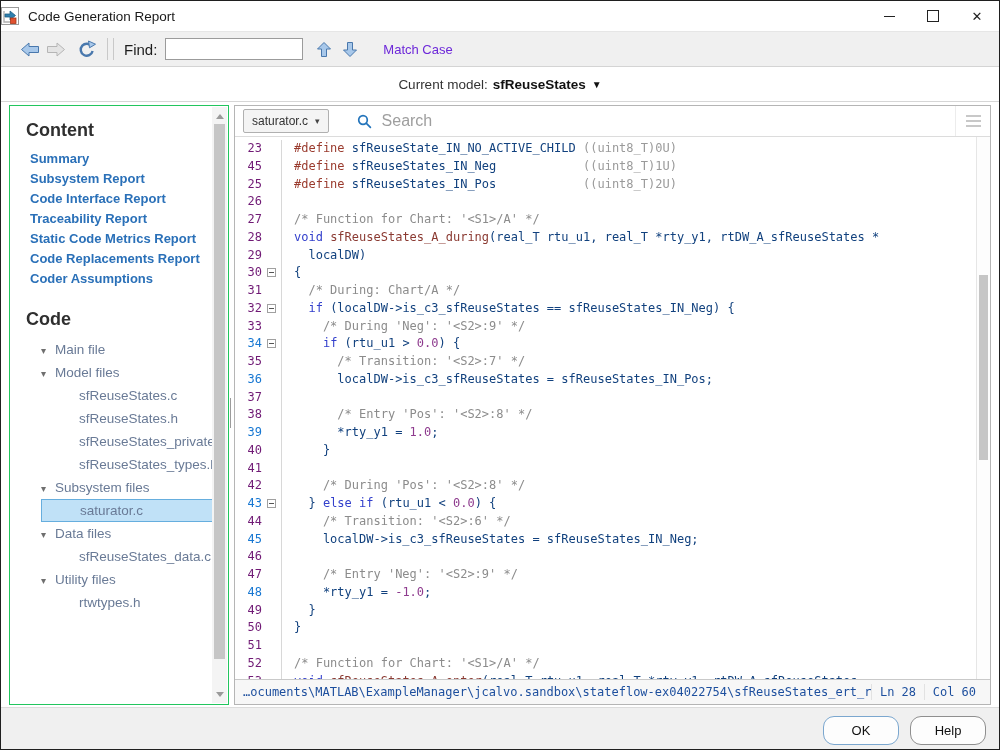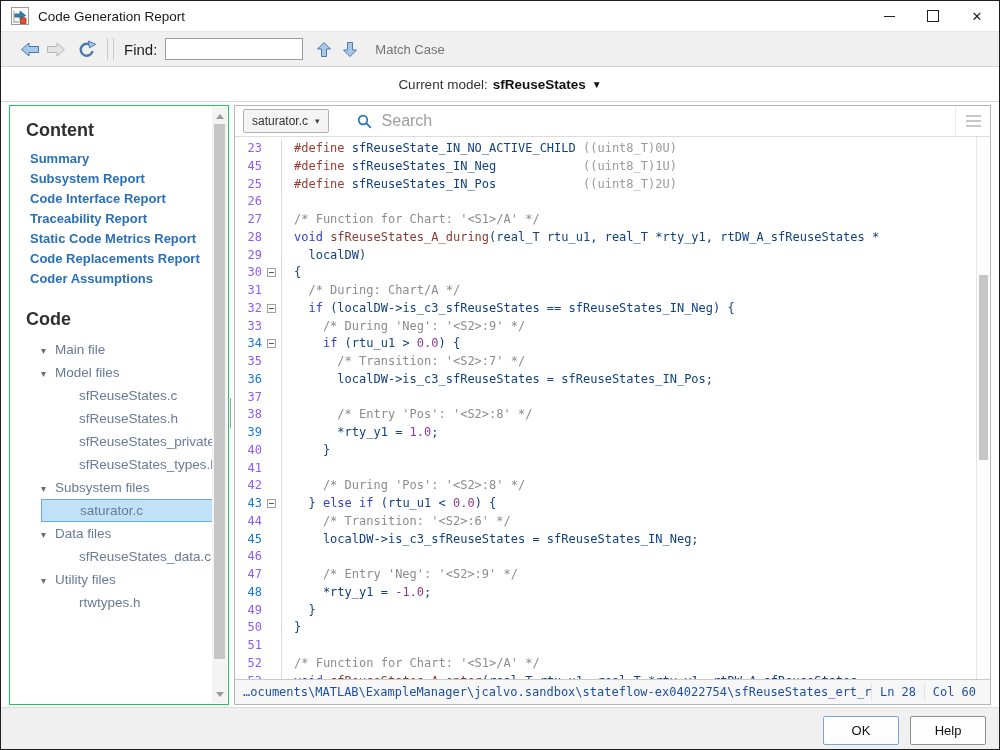--- a/index.html
+++ b/index.html
@@ -2,35 +2,35 @@
 <html><head>
 <meta charset="utf-8">
 <style>
   html,body{margin:0;padding:0;background:#555;}
   .window{
     position:relative;width:1000px;height:750px;box-sizing:border-box;
     border:1px solid #1f1f1f;background:#fff;overflow:hidden;
     font-family:"Liberation Sans",sans-serif;color:#222;
   }
   
-  .titlebar{height:30px;display:flex;align-items:center;padding-left:10px;background:#fff;border-bottom:1px solid #e6e6e6;}
+  .titlebar{height:30px;display:flex;align-items:center;background:#fff;border-bottom:1px solid #e6e6e6;}
   .titlebar .app-icon{width:18px;height:18px;flex:0 0 auto;}
   .titlebar .title{margin-left:9px;font-size:13.5px;color:#1a1a1a;}
   .win-controls{margin-left:auto;display:flex;align-items:center;height:100%;}
   .win-btn{width:44px;height:100%;display:flex;align-items:center;justify-content:center;cursor:default;}
   .glyph-min{width:11px;border-top:1px solid #222;display:inline-block;}
   .glyph-max{width:10px;height:10px;border:1px solid #222;display:inline-block;}
   .glyph-close{font-size:13px;color:#222;line-height:1;}
   
   .toolbar{height:34px;background:#f0f0f0;border-bottom:1px solid #d4d4d4;display:flex;align-items:center;padding-left:16px;}
   .tb-icon{display:flex;align-items:center;justify-content:center;width:26px;height:24px;}
   .tb-sep{width:5px;height:22px;border-left:1px solid #c9c9c9;border-right:1px solid #c9c9c9;margin:0 10px 0 8px;}
   .find-label{font-size:15px;color:#1d1d1d;margin-right:8px;}
   .find-input{width:128px;height:20px;border:1px solid #9b9b9b;background:#fff;font-size:12px;padding:0 4px;outline:none;}
-  .match-case{font-size:13px;color:#737373;margin-left:12px;}
+  .match-case{font-size:13px;color:#6d28d9;margin-left:20px;}
   .gap8{width:8px}.gap4{width:4px}
   
   .modelbar{height:34px;background:#fff;border-bottom:1px solid #d6d6d6;display:flex;align-items:center;justify-content:center;font-size:13.5px;color:#333;}
   .modelbar .model-name{font-weight:bold;margin-left:5px;color:#111;}
   .modelbar .model-caret{margin-left:6px;font-size:10px;color:#111;}
   
   .main{position:relative;height:605px;background:#fff;}
   
   .sidebar{position:absolute;left:8px;top:3px;width:220px;height:600px;border:1px solid #22c55e;background:#fff;box-sizing:border-box;overflow:hidden;}
   .sidebar-inner{padding:10px 20px 0 16px;}
@@ -55,38 +55,38 @@
   .file-dd{margin-left:8px;height:22px;display:flex;align-items:center;padding:0 8px;background:#f4f4f4;border:1px solid #b0b0b0;border-radius:2px;font-size:12px;color:#333;cursor:pointer;}
   .file-dd .dd-caret{margin-left:7px;font-size:9px;color:#444;}
   .searchwrap{display:flex;align-items:center;flex:1;margin-left:14px;height:100%;}
   .search-input{border:none;outline:none;flex:1;font-size:16px;color:#4d7c0f;margin-left:8px;background:transparent;}
   .search-input::placeholder{color:#9e9e9e;}
   .menuzone{width:34px;height:100%;display:flex;flex-direction:column;align-items:center;justify-content:center;border-left:1px solid #ececec;cursor:pointer;}
   .menuzone i{display:block;width:15px;height:2px;background:#c8c8c8;margin:1.5px 0;}
   
   .codearea{position:relative;flex:1;overflow:hidden;padding-top:3px;font-family:"DejaVu Sans Mono","Liberation Mono",monospace;font-size:12px;}
   .code-line{display:flex;height:17.75px;line-height:17.75px;}
-  .lineno{width:27px;flex:0 0 auto;text-align:right;color:#8b5cf6;padding-right:3px;}
+  .lineno{width:27px;flex:0 0 auto;text-align:right;color:#701a75;padding-right:3px;}
   .lineno.traced{color:#1777d2;}
   .foldcol{width:16px;flex:0 0 auto;border-right:1px solid #d8d8d8;position:relative;}
   .fold-box{position:absolute;left:2px;top:4px;width:9px;height:9px;border:1px solid #a0a0a0;background:#fff;box-sizing:border-box;}
   .fold-box::after{content:"";position:absolute;left:1px;right:1px;top:3px;border-top:1px solid #555;}
   .codetext{padding-left:12px;white-space:pre;}
   .tk-c{color:#8c8c8c}.tk-k{color:#3340cc}.tk-p{color:#11417e}
   .tk-d{color:#9a3b2e}.tk-f{color:#8b3a32}.tk-n{color:#8e3b8e}.tk-g{color:#9a9a9a}
   .code-scroll{position:absolute;top:0;right:0;bottom:0;width:13px;background:#fdfdfd;border-left:1px solid #e6e6e6;}
   .code-thumb{position:absolute;left:2px;width:9px;top:138px;height:185px;background:#c6c6c6;}
   
   .statusbar{height:24px;flex:0 0 auto;background:#f7f7f7;border-top:1px solid #c9c9c9;display:flex;align-items:center;font-family:"DejaVu Sans Mono","Liberation Mono",monospace;font-size:12px;color:#1d4f9e;padding:0 6px 0 8px;}
   .status-path{flex:1;white-space:nowrap;overflow:hidden;}
   .status-cell{padding:0 8px;border-left:1px solid #e2e2e2;height:16px;line-height:16px;white-space:nowrap;}
   .status-cell b{font-weight:normal;margin-left:7px;}
   
   .footer{height:46px;background:#f0f0f0;border-top:1px solid #dcdcdc;display:flex;align-items:center;justify-content:flex-end;gap:11px;padding-right:13px;box-sizing:border-box;}
-  .btn{width:74px;height:27px;background:#fdfdfd;border:1px solid #8f8f8f;border-radius:2px;font-size:13px;color:#111;display:flex;align-items:center;justify-content:center;cursor:pointer;}
+  .btn{width:74px;height:27px;background:#fdfdfd;border:1px solid #8f8f8f;border-radius:11px;font-size:13px;color:#111;display:flex;align-items:center;justify-content:center;cursor:pointer;}
   .btn.ok{border-color:#7ba7cf;}
 </style>
 </head>
 <body>
 
 <div class="window">
 
   <div class="titlebar">
     <svg class="app-icon" viewBox="0 0 18 18">
       <rect x="0.5" y="0.5" width="17" height="17" fill="#ffffff" stroke="#9a9a9a"></rect>

